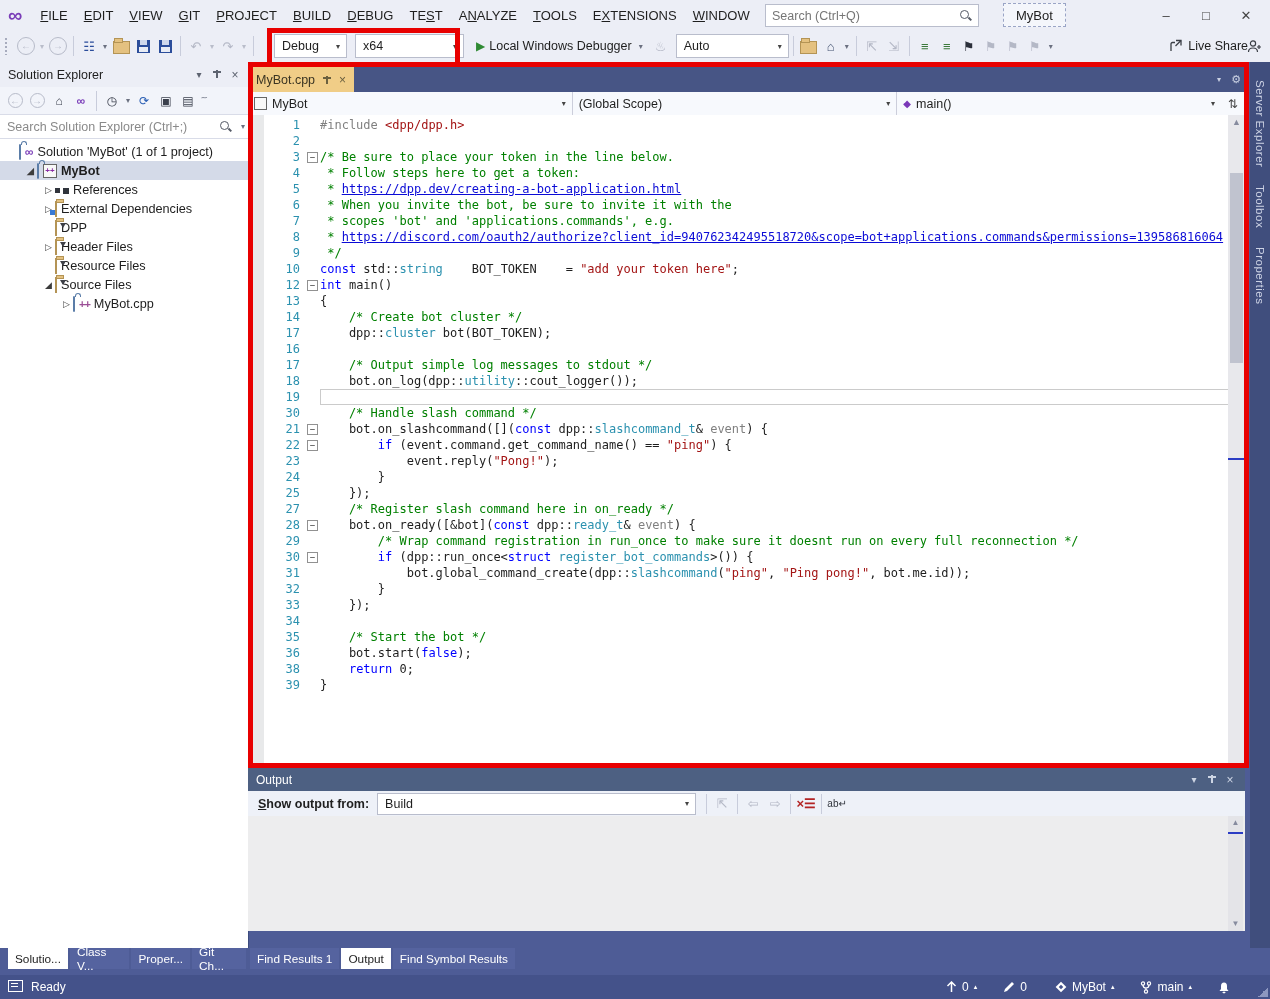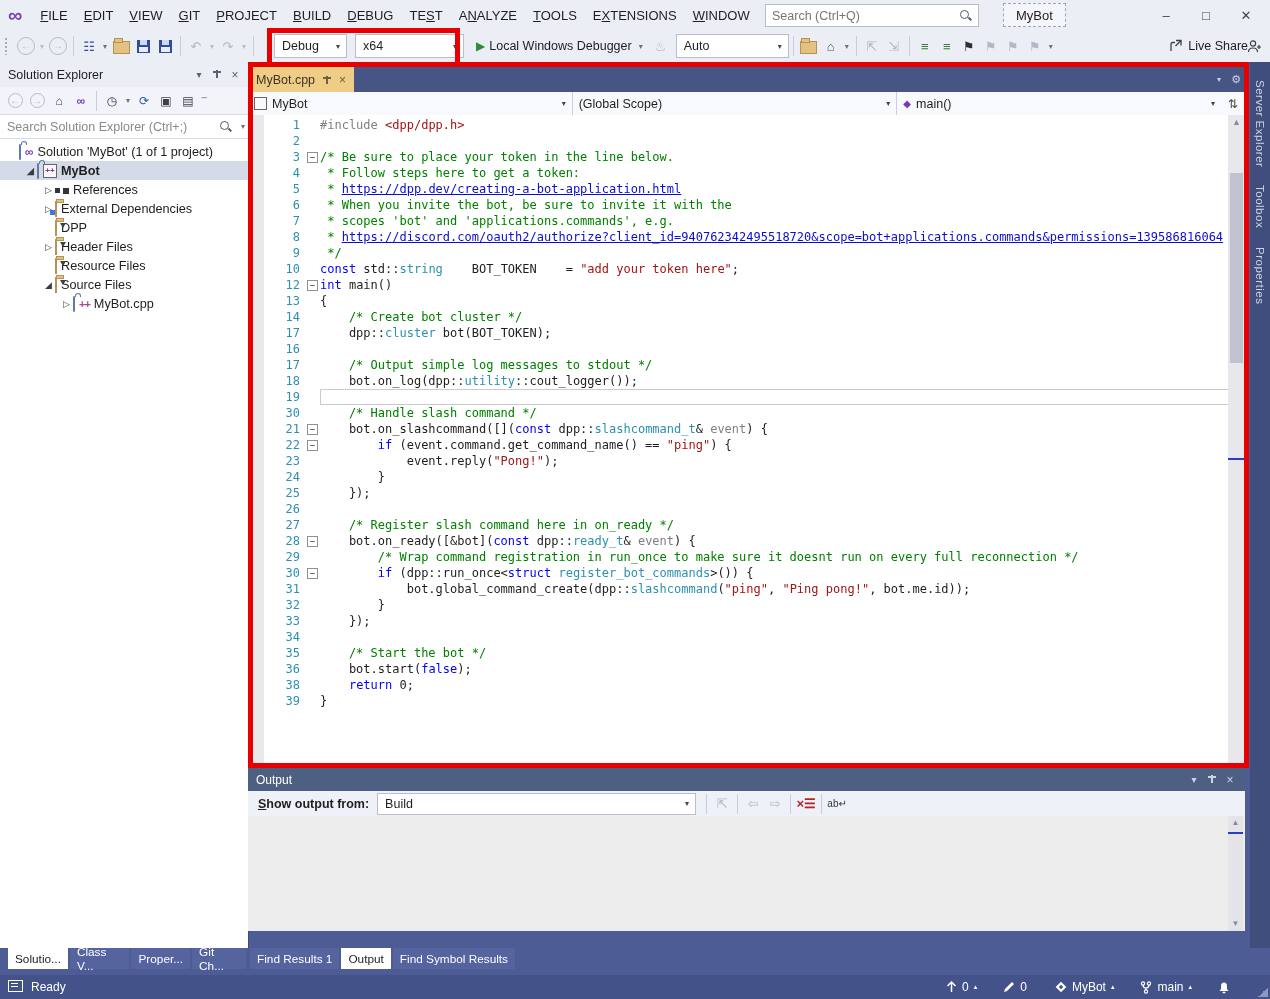--- a/index.html
+++ b/index.html
@@ -397,21 +397,20 @@
             <div class="code-row"><span class="ln">16</span><span class="foldc"></span><span class="ct"></span></div>
             <div class="code-row"><span class="ln">17</span><span class="foldc"></span><span class="ct"><span class="cs-cmt">    /* Output simple log messages to stdout */</span></span></div>
             <div class="code-row"><span class="ln">18</span><span class="foldc"></span><span class="ct"><span class="cs-tx">    bot.on_log(dpp::</span><span class="cs-ty">utility</span><span class="cs-tx">::cout_logger());</span></span></div>
             <div class="code-row current"><span class="ln">19</span><span class="foldc"></span><span class="ct"></span></div>
             <div class="code-row"><span class="ln">30</span><span class="foldc"></span><span class="ct"><span class="cs-cmt">    /* Handle slash command */</span></span></div>
             <div class="code-row"><span class="ln">21</span><span class="foldc"><span class="fold-box">−</span></span><span class="ct"><span class="cs-tx">    bot.on_slashcommand([](</span><span class="cs-kw">const</span><span class="cs-tx"> dpp::</span><span class="cs-ty">slashcommand_t</span><span class="cs-tx">&amp; </span><span class="cs-pr">event</span><span class="cs-tx">) {</span></span></div>
             <div class="code-row"><span class="ln">22</span><span class="foldc"><span class="fold-box">−</span></span><span class="ct"><span class="cs-tx">        </span><span class="cs-kw">if</span><span class="cs-tx"> (event.command.get_command_name() == </span><span class="cs-st">"ping"</span><span class="cs-tx">) {</span></span></div>
             <div class="code-row"><span class="ln">23</span><span class="foldc"></span><span class="ct"><span class="cs-tx">            event.reply(</span><span class="cs-st">"Pong!"</span><span class="cs-tx">);</span></span></div>
             <div class="code-row"><span class="ln">24</span><span class="foldc"></span><span class="ct"><span class="cs-tx">        }</span></span></div>
             <div class="code-row"><span class="ln">25</span><span class="foldc"></span><span class="ct"><span class="cs-tx">    });</span></span></div>
-            <div class="code-row"><span class="ln">26</span><span class="foldc"></span><span class="ct"></span></div>
             <div class="code-row"><span class="ln">27</span><span class="foldc"></span><span class="ct"><span class="cs-cmt">    /* Register slash command here in on_ready */</span></span></div>
             <div class="code-row"><span class="ln">28</span><span class="foldc"><span class="fold-box">−</span></span><span class="ct"><span class="cs-tx">    bot.on_ready([&amp;bot](</span><span class="cs-kw">const</span><span class="cs-tx"> dpp::</span><span class="cs-ty">ready_t</span><span class="cs-tx">&amp; </span><span class="cs-pr">event</span><span class="cs-tx">) {</span></span></div>
             <div class="code-row"><span class="ln">29</span><span class="foldc"></span><span class="ct"><span class="cs-cmt">        /* Wrap command registration in run_once to make sure it doesnt run on every full reconnection */</span></span></div>
             <div class="code-row"><span class="ln">30</span><span class="foldc"><span class="fold-box">−</span></span><span class="ct"><span class="cs-tx">        </span><span class="cs-kw">if</span><span class="cs-tx"> (dpp::run_once&lt;</span><span class="cs-kw">struct</span><span class="cs-tx"> </span><span class="cs-ty">register_bot_commands</span><span class="cs-tx">&gt;()) {</span></span></div>
             <div class="code-row"><span class="ln">31</span><span class="foldc"></span><span class="ct"><span class="cs-tx">            bot.global_command_create(dpp::</span><span class="cs-ty">slashcommand</span><span class="cs-tx">(</span><span class="cs-st">"ping"</span><span class="cs-tx">, </span><span class="cs-st">"Ping pong!"</span><span class="cs-tx">, bot.me.id));</span></span></div>
             <div class="code-row"><span class="ln">32</span><span class="foldc"></span><span class="ct"><span class="cs-tx">        }</span></span></div>
             <div class="code-row"><span class="ln">33</span><span class="foldc"></span><span class="ct"><span class="cs-tx">    });</span></span></div>
             <div class="code-row"><span class="ln">34</span><span class="foldc"></span><span class="ct"></span></div>
             <div class="code-row"><span class="ln">35</span><span class="foldc"></span><span class="ct"><span class="cs-cmt">    /* Start the bot */</span></span></div>
             <div class="code-row"><span class="ln">36</span><span class="foldc"></span><span class="ct"><span class="cs-tx">    bot.start(</span><span class="cs-kw">false</span><span class="cs-tx">);</span></span></div>

